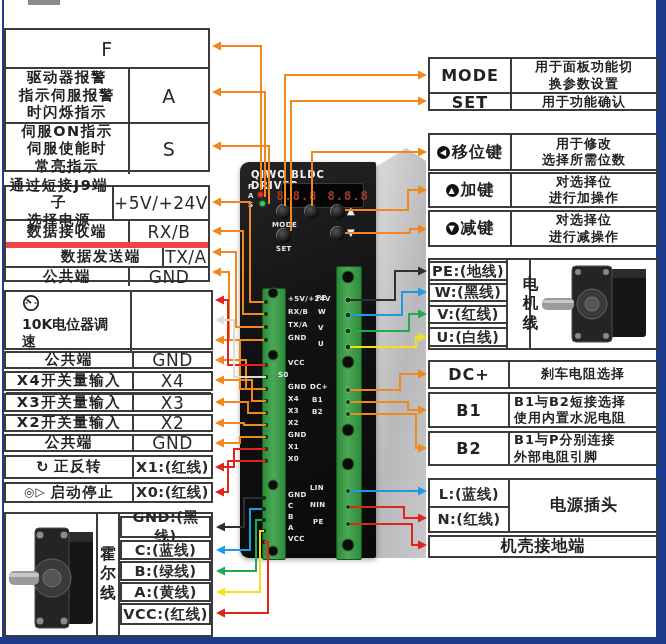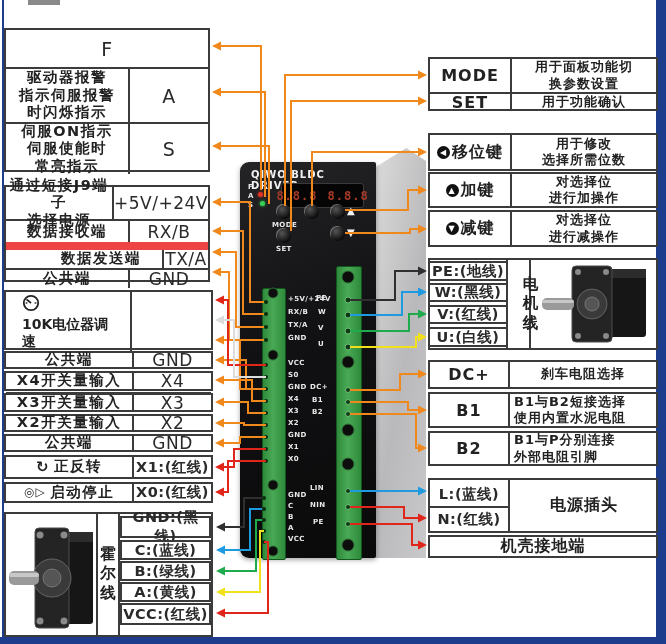--- a/index.html
+++ b/index.html
@@ -80,21 +80,21 @@
 
   <div class="conn" style="left:262px;top:288px;width:22px;height:270px;"></div>
   <div class="conn" style="left:336px;top:266px;width:24px;height:292px;"></div>
 
   <span class="wlab" style="left:288px;top:296px;">+5V/+24V</span>
   <span class="wlab" style="left:288px;top:309px;">RX/B</span>
   <span class="wlab" style="left:288px;top:322px;">TX/A</span>
   <span class="wlab" style="left:288px;top:335px;">GND</span>
 
   <span class="wlab" style="left:288px;top:360px;">VCC</span>
-  <span class="wlab" style="left:288px;top:372px;">S0</span>
+  <span class="wlab" style="left:278px;top:372px;">S0</span>
   <span class="wlab" style="left:288px;top:384px;">GND</span>
   <span class="wlab" style="left:288px;top:396px;">X4</span>
   <span class="wlab" style="left:288px;top:408px;">X3</span>
   <span class="wlab" style="left:288px;top:420px;">X2</span>
   <span class="wlab" style="left:288px;top:432px;">GND</span>
   <span class="wlab" style="left:288px;top:444px;">X1</span>
   <span class="wlab" style="left:288px;top:456px;">X0</span>
 
   <span class="wlab" style="left:288px;top:492px;">GND</span>
   <span class="wlab" style="left:288px;top:503px;">C</span>
@@ -132,21 +132,21 @@
       <div class="cell code code-big" style="flex:1;">S</div>
     </div>
   </div>
 
   <div class="box" style="left:4px;top:185px;width:206px;height:97px;">
     <div class="flex" style="height:32px;border-bottom:2px solid #3b3b3b;">
       <div class="cell lbl pre" style="width:122px;border-right:2px solid #3b3b3b;">通过短接J9端子
 选择电源</div>
       <div class="cell code" style="flex:1;">+5V/+24V</div>
     </div>
-    <div class="flex" style="height:21px;border-bottom:8px solid #ef4444;justify-content:center;">
+    <div class="flex" style="height:21px;border-bottom:6px solid #ef4444;justify-content:center;">
       <div class="cell lbl" style="width:122px;border-right:2px solid #3b3b3b;">数据接收端</div>
       <div class="cell code" style="flex:1;">RX/B</div>
     </div>
     <div class="flex" style="height:18px;border-bottom:2px solid #3b3b3b;">
       <div class="cell lbl" style="width:122px;border-right:2px solid #3b3b3b;margin-left:34px;">数据发送端</div>
       <div class="cell code" style="flex:1;">TX/A</div>
     </div>
     <div class="flex" style="height:18px;">
       <div class="cell lbl" style="width:122px;border-right:2px solid #3b3b3b;">公共端</div>
       <div class="cell code" style="flex:1;">GND</div>

